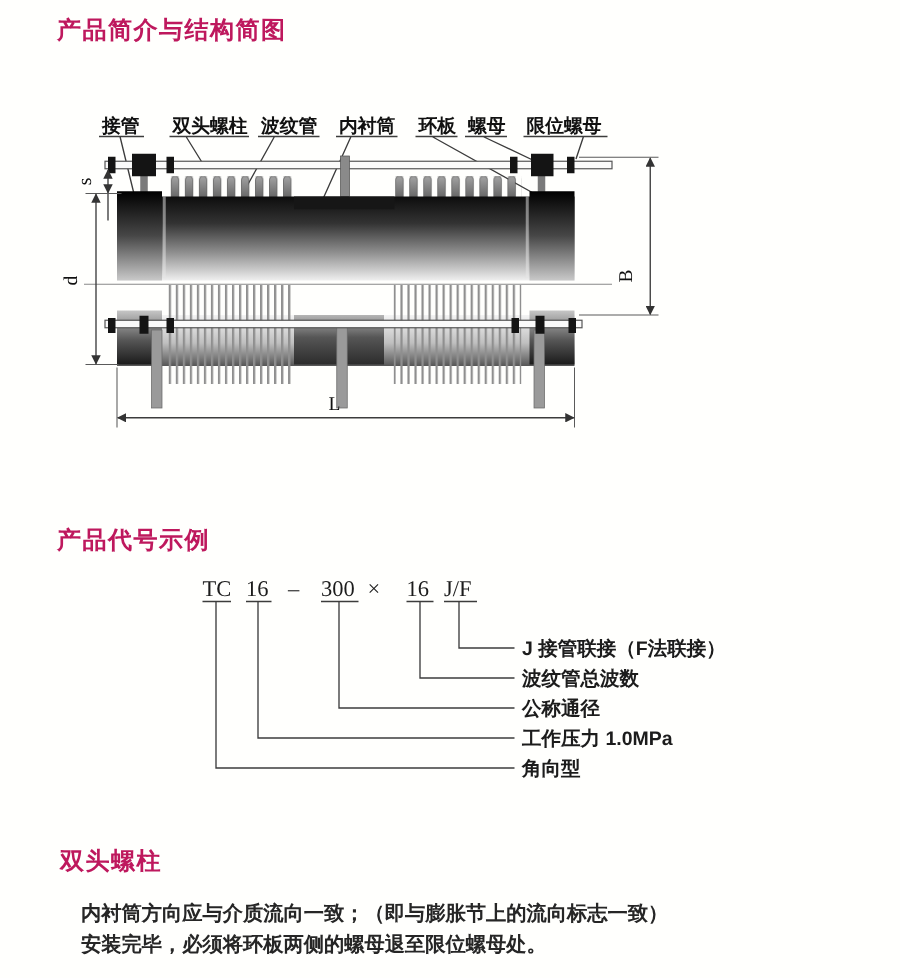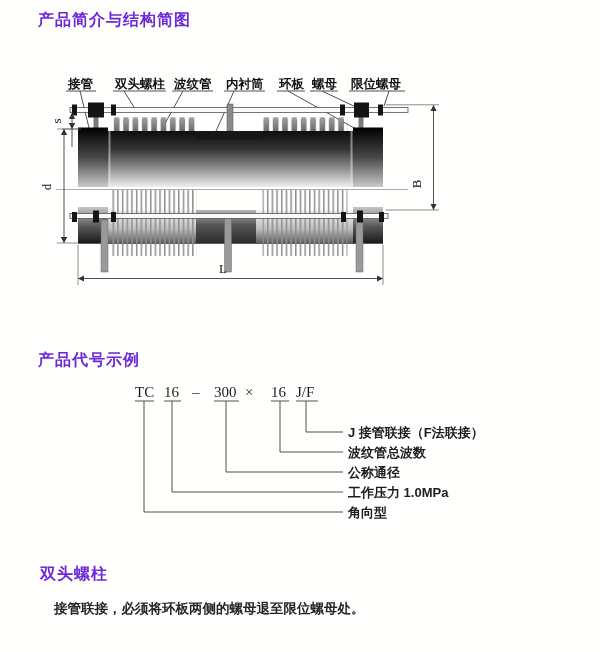--- a/index.html
+++ b/index.html
@@ -2,21 +2,21 @@
 <html><head>
 <meta charset="utf-8">
 <style>
   html,body{margin:0;padding:0;background:#f2f2f2;}
   .page{
     position:relative;width:600px;height:652px;background:#fffffd;
     font-family:"Liberation Sans",sans-serif;overflow:hidden;margin:0 auto;
   }
   .sec-title{
     position:absolute;margin:0;font-size:16px;font-weight:bold;
-    color:#6d28d9;letter-spacing:1px;white-space:nowrap;
+    color:#be185d;letter-spacing:1px;white-space:nowrap;
   }
   #title-intro{left:38px;top:10px;}
   #title-code{left:38px;top:350px;}
   #title-install{left:40px;top:564px;}
   .svg-abs{position:absolute;}
   #diagram-svg{left:30px;top:62px;}
   #code-svg{left:120px;top:372px;}
   .install-text{
     position:absolute;left:54px;top:598px;width:430px;
     font-size:13.5px;font-weight:600;color:#262626;line-height:21px;
@@ -223,16 +223,17 @@
       <text class="anno-label" x="348" y="456.5">波纹管总波数</text>
       <text class="anno-label" x="348" y="476.5">公称通径</text>
       <text class="anno-label" x="348" y="496.5">工作压力 1.0MPa</text>
       <text class="anno-label" x="348" y="516.5">角向型</text>
     </g>
   </svg>
 
   <h2 class="sec-title" id="title-install">双头螺柱</h2>
 
   <div class="install-text">
-    <span>接管联接，必须将环板两侧的螺母退至限位螺母处。</span>
+    <span>内衬筒方向应与介质流向一致；（即与膨胀节上的流向标志一致）</span>
+    <span>安装完毕，必须将环板两侧的螺母退至限位螺母处。</span>
   </div>
 
 </div>
 
 </body></html>

